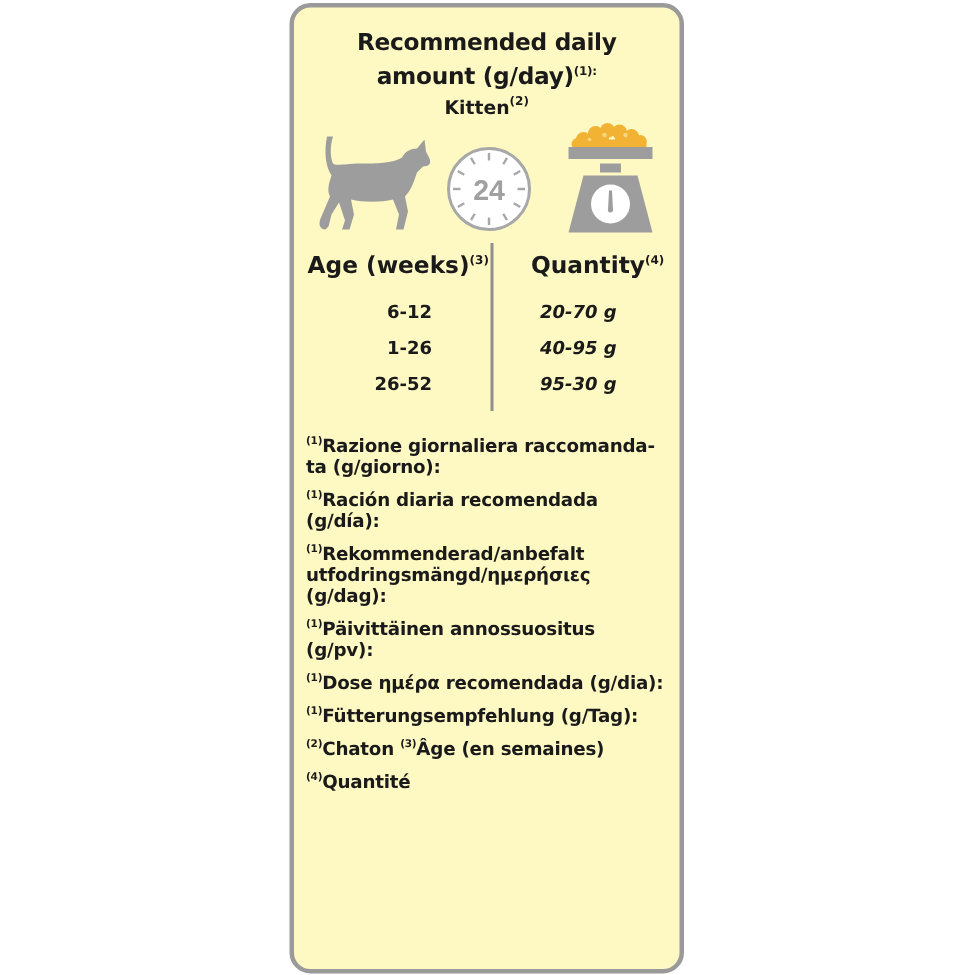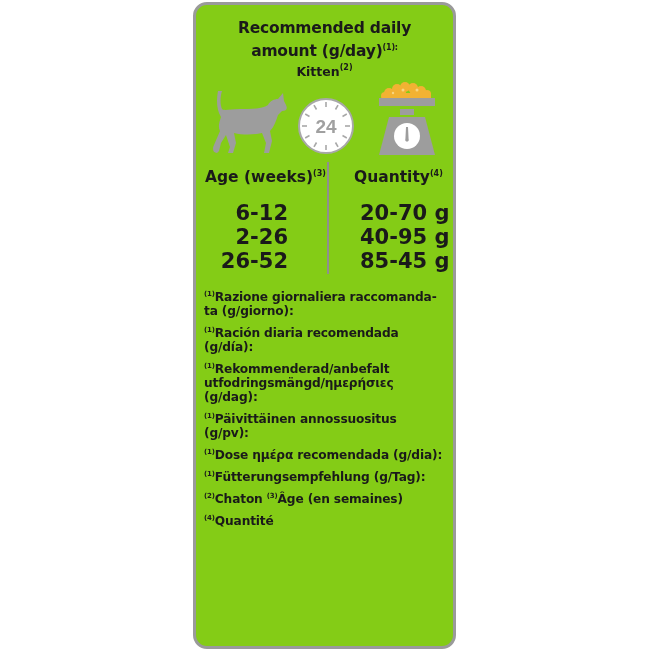--- a/index.html
+++ b/index.html
@@ -1,34 +1,34 @@
 <!DOCTYPE html>
 <html><head>
 <meta charset="utf-8">
 <style>
   html, body { margin:0; padding:0; background:#ffffff; }
   body { width:650px; height:650px; position:relative; overflow:hidden;
          font-family:"DejaVu Sans", "Liberation Sans", sans-serif; color:#1a1a1a; }
   .panel { position:absolute; left:193px; top:2px; width:257px; height:641px;
-           border:3px solid #9a9a9a; border-radius:14px; background:#84cc16; }
+           border:3px solid #9a9a9a; border-radius:14px; background:#fef9c3; }
   .title { position:absolute; left:0; right:0; top:14px; text-align:center;
            font-weight:bold; font-size:15.5px; line-height:19px; letter-spacing:-0.2px; }
   .title sup, .sub sup, .hdr sup { font-size:8px; vertical-align:6px; font-weight:bold; }
   .sub { position:absolute; left:0; right:0; top:58px; text-align:center;
          font-weight:bold; font-size:12.5px; }
   .icons { position:absolute; left:0; right:0; top:76px; height:78px; }
   .icon { position:absolute; }
   .divider { position:absolute; left:131px; top:157px; width:2px; height:112px; background:#8f8f8f; }
   .hdr { position:absolute; top:163px; font-weight:bold; font-size:15.5px; }
   .hdr.age { left:9px; }
   .hdr.qty { left:158px; }
   .rows { position:absolute; top:196px; left:0; right:0; }
-  .row { position:relative; height:24px; font-weight:bold; font-size:21px; }
+  .row { position:relative; height:24px; font-weight:bold; font-size:12px; }
   .row .a { position:absolute; right:165px; }
-  .row .q { position:absolute; left:164px; }
+  .row .q { position:absolute; left:164px;font-style:italic; }
   .notes { position:absolute; top:282px; left:8px; right:8px; font-weight:bold;
            font-size:12.2px; line-height:14px; letter-spacing:-0.15px; }
   .note { margin-bottom:5px; }
   .note sup { font-size:7px; vertical-align:5px; font-weight:bold; }
 </style>
 </head>
 <body>
 
 <div class="panel">
   <div class="title">
@@ -88,26 +88,26 @@
   <div class="divider"></div>
   <div class="hdr age"><span>Age (weeks)</span><sup>(3)</sup></div>
   <div class="hdr qty"><span>Quantity</span><sup>(4)</sup></div>
 
   <div class="rows">
     <div class="row">
         <span class="a">6-12</span>
         <span class="q">20-70 g</span>
       </div>
     <div class="row">
-        <span class="a">2-26</span>
+        <span class="a">1-26</span>
         <span class="q">40-95 g</span>
       </div>
     <div class="row">
         <span class="a">26-52</span>
-        <span class="q">85-45 g</span>
+        <span class="q">95-30 g</span>
       </div>
   </div>
 
   <div class="notes">
     <div class="note"><sup>(1)</sup><span>Razione giornaliera raccomanda-ta (g/giorno):</span></div>
     <div class="note"><sup>(1)</sup><span>Ración diaria recomendada (g/día):</span></div>
     <div class="note"><sup>(1)</sup><span>Rekommenderad/anbefalt utfodringsmängd/ημερήσιες (g/dag):</span></div>
     <div class="note"><sup>(1)</sup><span>Päivittäinen annossuositus (g/pv):</span></div>
     <div class="note"><sup>(1)</sup><span>Dose ημέρα recomendada (g/dia):</span></div>
     <div class="note"><sup>(1)</sup><span>Fütterungsempfehlung (g/Tag):</span></div>

